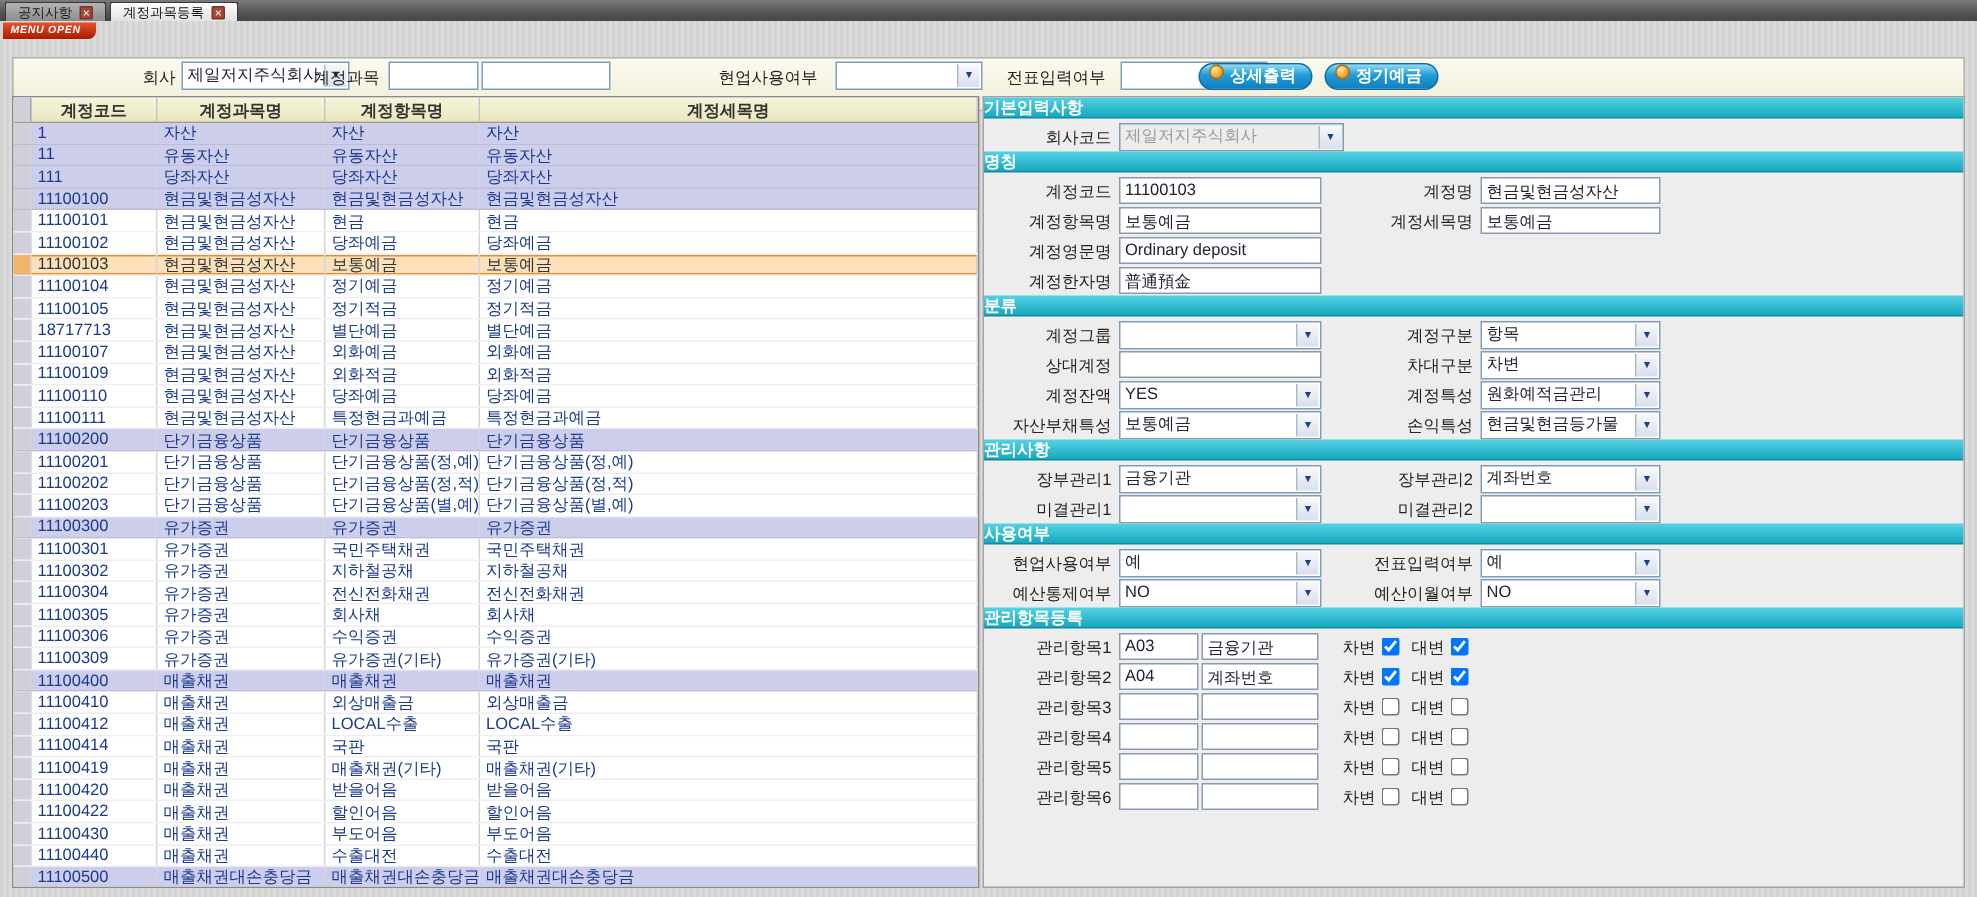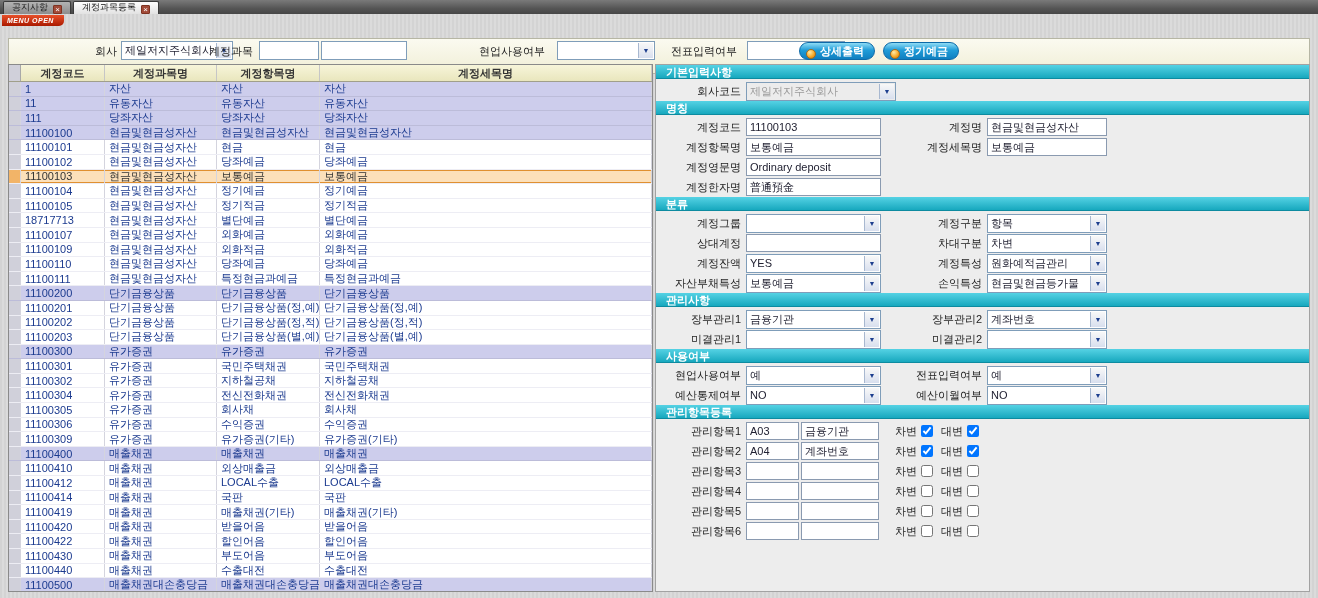--- a/index.html
+++ b/index.html
@@ -12,21 +12,21 @@
     overflow: hidden;
   }
 
   
   .tabbar {
     position: absolute; top: 0; left: 0; right: 0; height: 14px;
     background: linear-gradient(#7a7a7a, #555 60%, #464646);
     display: flex; align-items: flex-end; padding-left: 3px;
   }
   .tab {
-    height: 13px; display: flex; align-items: flex-end; gap: 5px;
+    height: 13px; display: flex; align-items: center; gap: 5px;
     padding: 0 8px; font-size: 9px; margin-right: 2px;
     border: 1px solid #3a3a3a; border-bottom: none;
     border-radius: 2px 2px 0 0; cursor: pointer; white-space: nowrap;
   }
   .tab.inactive { background: linear-gradient(#b3b3b3, #8d8d8d); color: #1a1a1a; }
   .tab.active { background: linear-gradient(#fdfdfd, #e2e2e2); color: #111; }
   .tab-close {
     width: 9px; height: 9px; font-size: 8px; line-height: 7px; text-align: center;
     color: #fff; background: #a24a38; border: 1px solid #7d3322; border-radius: 1px;
   }
@@ -64,21 +64,21 @@
   .combo-arrow {
     position: absolute; top: 1px; right: 1px; bottom: 1px; width: 15px;
     background: linear-gradient(#f8f8f8, #d8dfee);
     border-left: 1px solid #a8b8d0; color: #1e3f8f; font-size: 7px;
     display: flex; align-items: center; justify-content: center;
   }
   .combo.disabled { background: #ececec; }
   .combo.disabled .combo-text { color: #9a9a9a; }
   .btn {
     position: absolute; top: 3px; height: 18px; padding: 0 10px 0 6px;
-    display: flex; align-items: flex-end; gap: 4px;
+    display: flex; align-items: flex-start; gap: 4px;
     background: linear-gradient(#8fdcf5, #1f9cd8 45%, #0f7fc0);
     border: 1px solid #0d6aa8; border-radius: 9px;
     color: #fff; font-weight: bold; font-size: 11px; cursor: pointer; white-space: nowrap;
   }
   .btn-icon {
     width: 10px; height: 10px; border-radius: 50%;
     background: radial-gradient(circle at 35% 30%, #ffeaa4, #f5a623 60%, #c87010);
     border: 1px solid #a86a18;
   }
 
@@ -117,21 +117,21 @@
   }
   .grow.selected .gutter { background: #f2b468; }
 
   
   .panel {
     position: absolute; top: 64px; left: 655px; width: 655px; height: 528px;
     background: #ededed; border: 1px solid #a2a2a2; overflow: hidden;
   }
   .sect {
     height: 14px; background: linear-gradient(#55d2e4, #17a8be);
-    color: #fff; font-weight: bold; line-height: 14px; padding-left: 10px;
+    color: #fff; font-weight: bold; line-height: 14px; padding-left: 0;
     border-bottom: 1px solid #0d8ba0; margin-bottom: 2px;
   }
   .frow { display: flex; align-items: center; height: 20px; }
   .flabel { width: 90px; flex: 0 0 90px; text-align: right; padding-right: 5px; color: #222; white-space: nowrap; }
   .flabel.l2 { width: 106px; flex: 0 0 106px; }
   .fin {
     height: 18px; border: 1px solid #8a9ab0; background: #fff;
     font-family: inherit; font-size: 11px; padding: 0 3px; color: #223;
   }
   .w150 { width: 150px; flex: 0 0 150px; }

